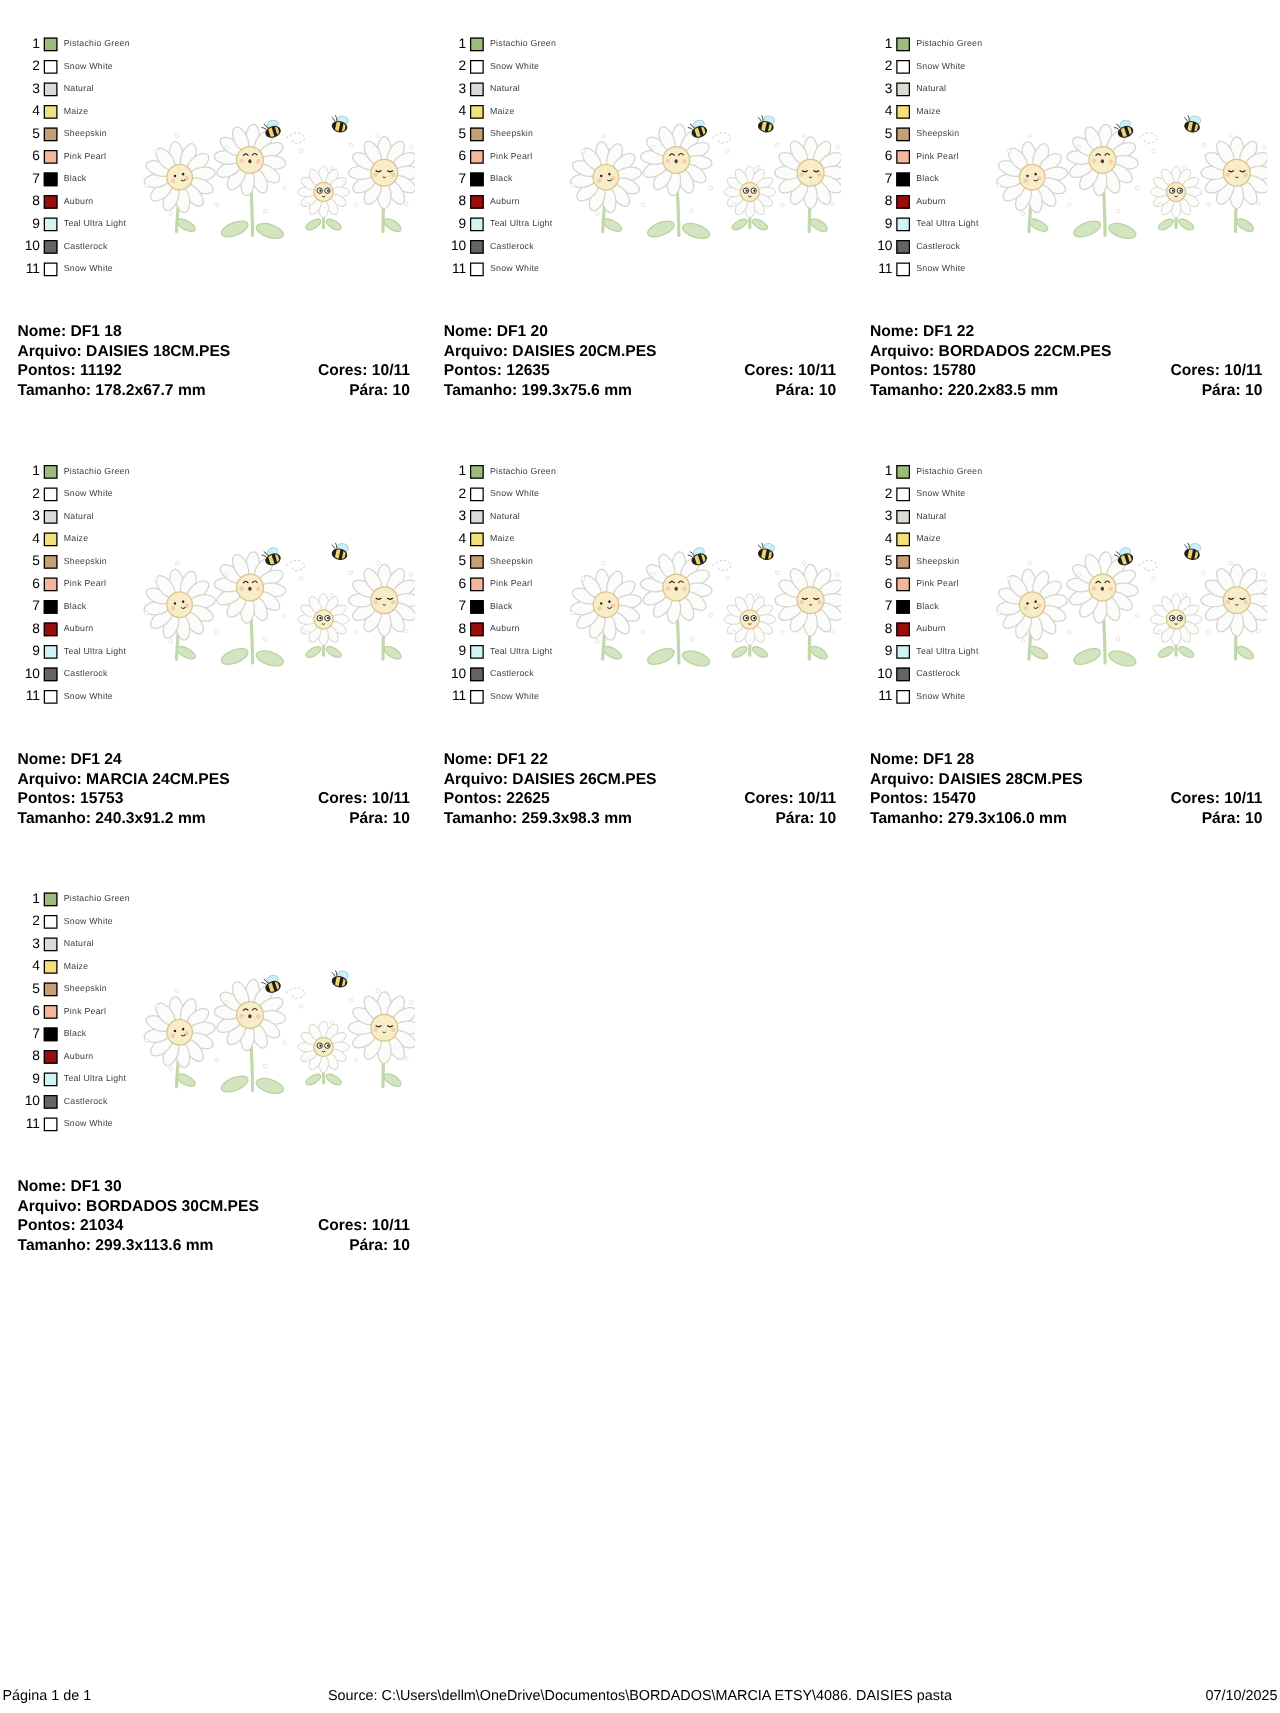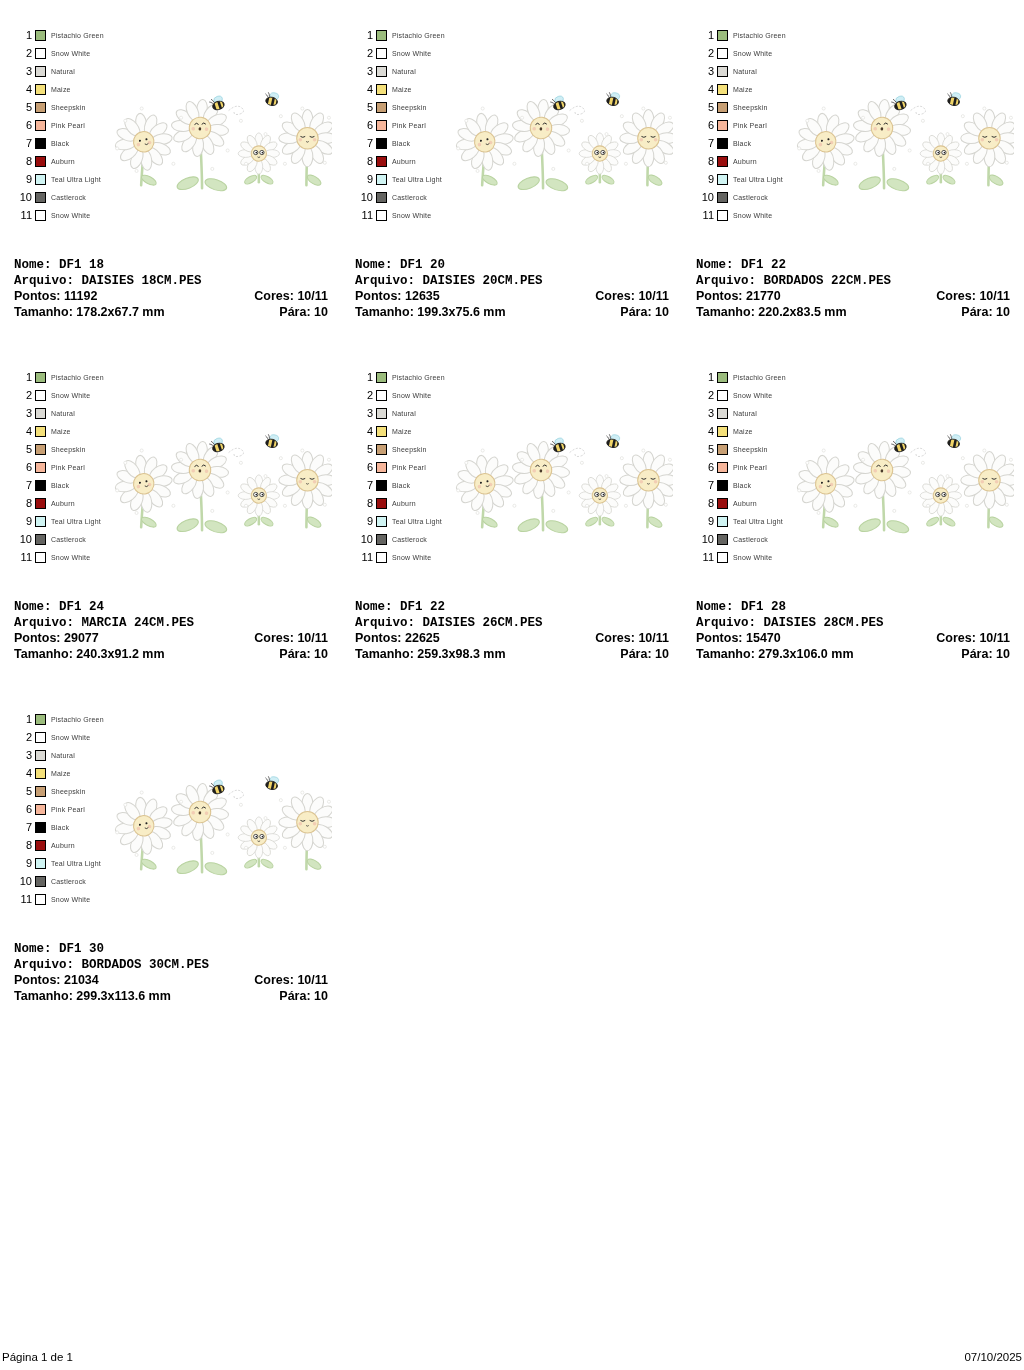--- a/index.html
+++ b/index.html
@@ -12,21 +12,21 @@
     display:grid; grid-template-columns:341px 341px 342px; grid-auto-rows:342px;
   }
   .card { position:relative; }
   .color-list { position:absolute; top:26px; left:14px; }
   .color-row { display:flex; align-items:center; height:18px; }
   .num { width:18px; text-align:right; font-size:11px; margin-right:3px; }
   .swatch { width:11px; height:11px; border:1px solid #000; box-sizing:border-box; margin-right:5px; flex:none; }
   .cname { font-size:7px; color:#3c3c3c; white-space:nowrap; letter-spacing:.2px; }
   .design { position:absolute; left:112px; top:88px; width:220px; height:105px; }
   .info { position:absolute; top:258px; left:14px; width:314px; font-weight:bold; font-size:12.5px; line-height:15.5px; }
-  .iline { white-space:nowrap;font-family:Liberation Mono, monospace; }
+  .iline { white-space:nowrap; }
   .irow { display:flex; justify-content:space-between; }
   .footer { position:absolute; top:1351px; left:0; width:1024px; height:16px; font-size:11.5px; }
   .footer .fpage { position:absolute; left:2px; top:0; }
   .footer .fsrc { position:absolute; left:0; right:0; top:0; text-align:center; }
   .footer .fdate { position:absolute; right:2px; top:0; }
 </style>
 </head>
 <body>
 
 <svg width="0" height="0" style="position:absolute" aria-hidden="true">
@@ -382,21 +382,21 @@
     <span class="cname">Snow White</span>
   </div>
 </div>
     <svg class="design" viewBox="0 0 430 205">
       <use href="#daisy-design"></use>
     </svg>
     <div class="info">
       <div class="iline"><span>Nome:</span> <span>DF1 22</span></div>
       <div class="iline"><span>Arquivo:</span> <span>BORDADOS 22CM.PES</span></div>
       <div class="irow">
-        <span><span>Pontos:</span> <span>21770</span></span>
+        <span><span>Pontos:</span> <span>15780</span></span>
         <span><span>Cores:</span> <span>10/11</span></span>
       </div>
       <div class="irow">
         <span><span>Tamanho:</span> <span>220.2x83.5 mm</span></span>
         <span><span>Pára:</span> <span>10</span></span>
       </div>
     </div>
   </div>
 
   <div class="card">
@@ -467,21 +467,21 @@
     <span class="cname">Snow White</span>
   </div>
 </div>
     <svg class="design" viewBox="0 0 430 205">
       <use href="#daisy-design"></use>
     </svg>
     <div class="info">
       <div class="iline"><span>Nome:</span> <span>DF1 24</span></div>
       <div class="iline"><span>Arquivo:</span> <span>MARCIA 24CM.PES</span></div>
       <div class="irow">
-        <span><span>Pontos:</span> <span>29077</span></span>
+        <span><span>Pontos:</span> <span>15753</span></span>
         <span><span>Cores:</span> <span>10/11</span></span>
       </div>
       <div class="irow">
         <span><span>Tamanho:</span> <span>240.3x91.2 mm</span></span>
         <span><span>Pára:</span> <span>10</span></span>
       </div>
     </div>
   </div>
 
   <div class="card">
@@ -735,14 +735,15 @@
       <div class="irow">
         <span><span>Tamanho:</span> <span>299.3x113.6 mm</span></span>
         <span><span>Pára:</span> <span>10</span></span>
       </div>
     </div>
   </div>
 </div>
 
 <div class="footer">
   <span class="fpage">Página 1 de 1</span>
+  <span class="fsrc">Source: C:\Users\dellm\OneDrive\Documentos\BORDADOS\MARCIA ETSY\4086. DAISIES pasta</span>
   <span class="fdate">07/10/2025</span>
 </div>
 
 </body></html>

